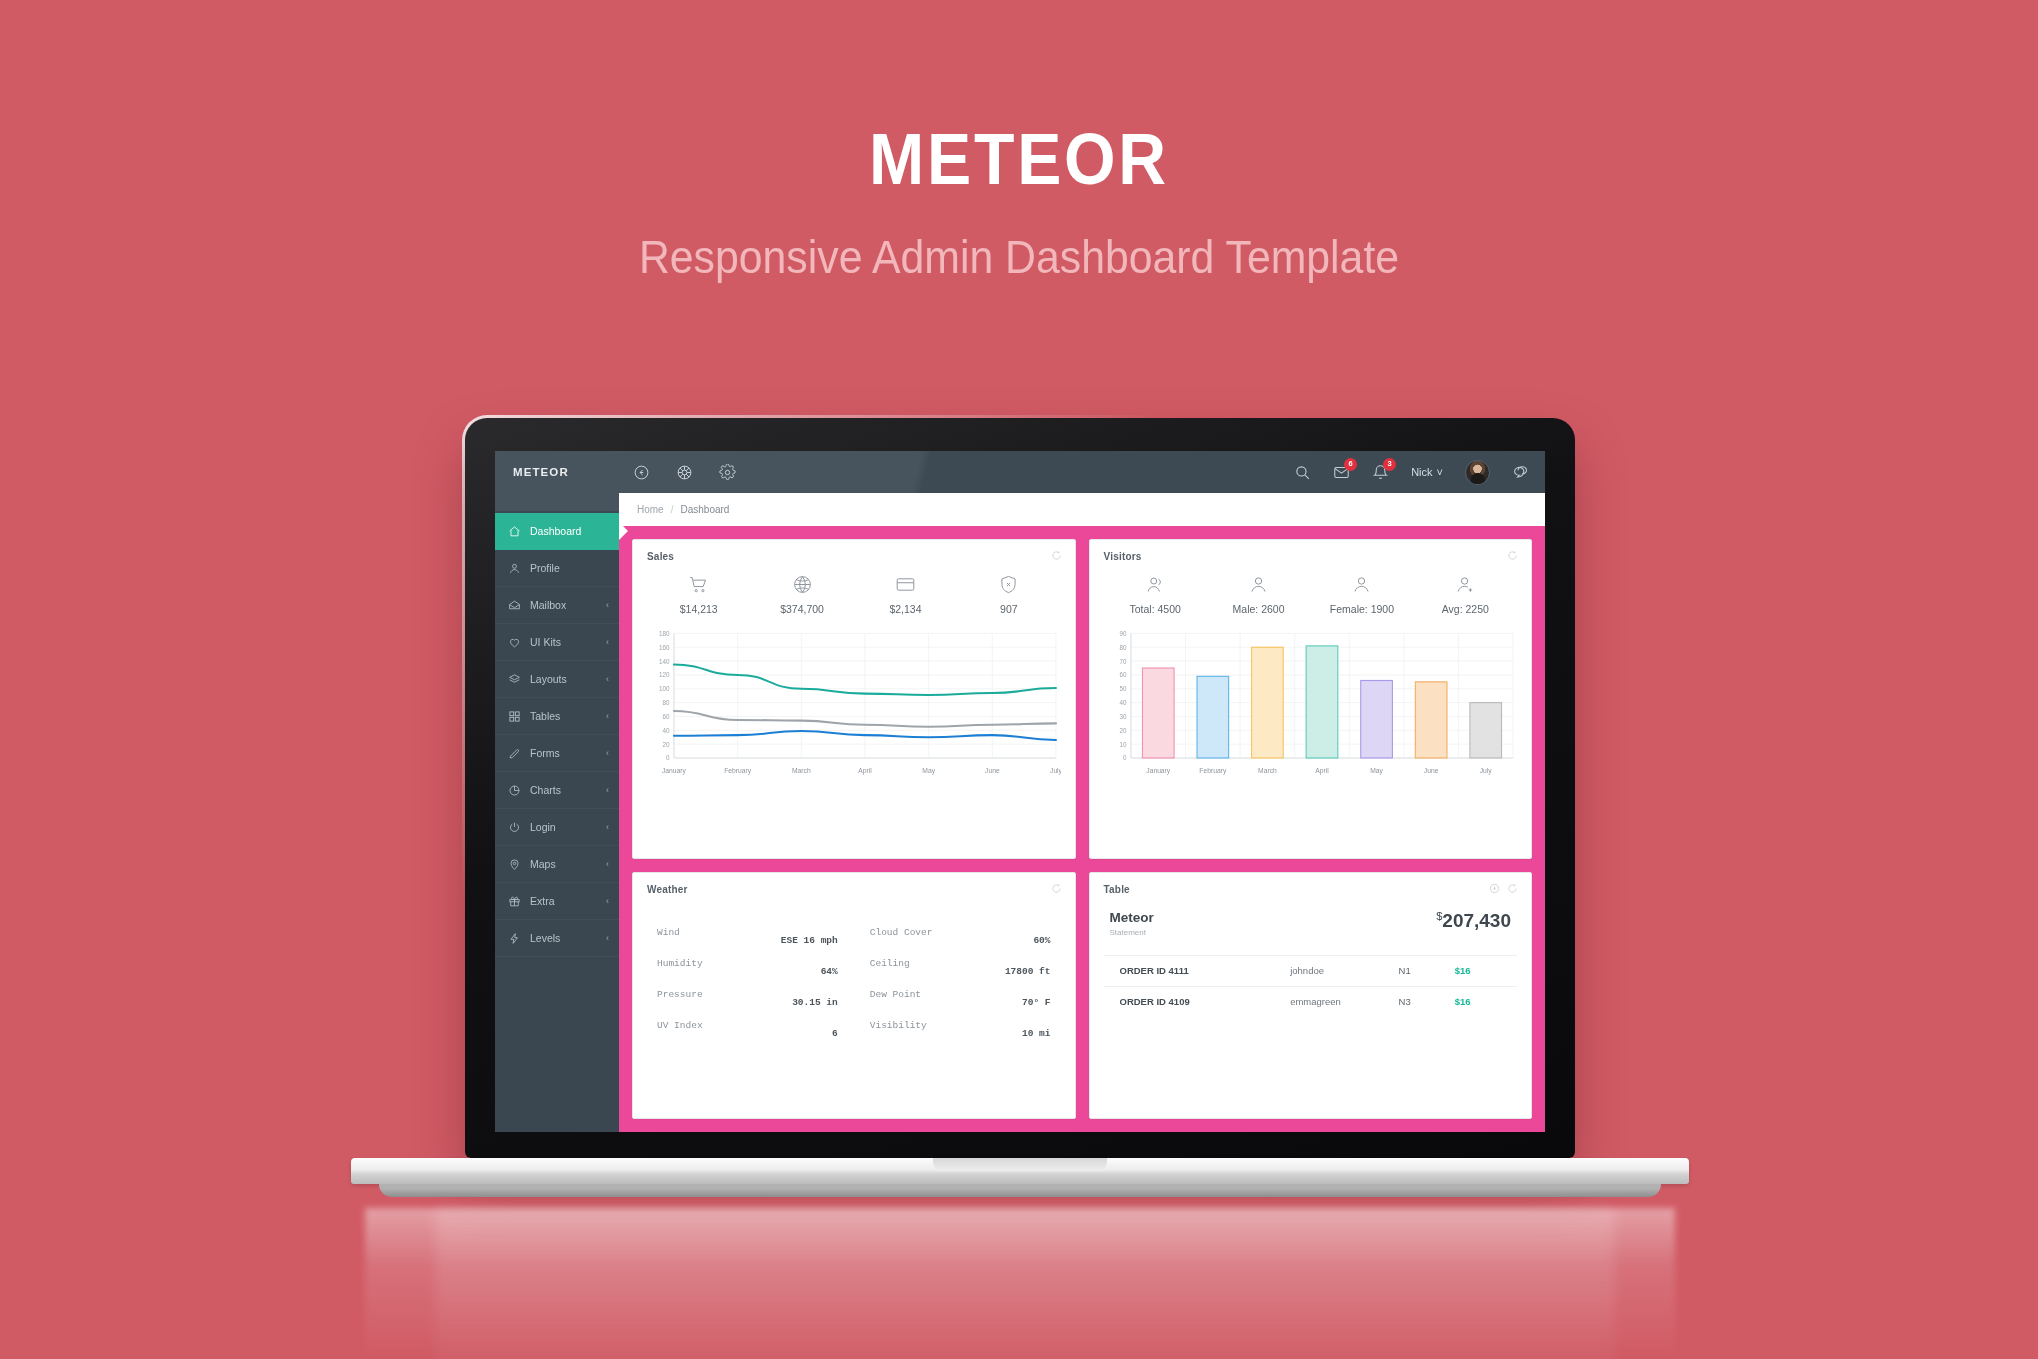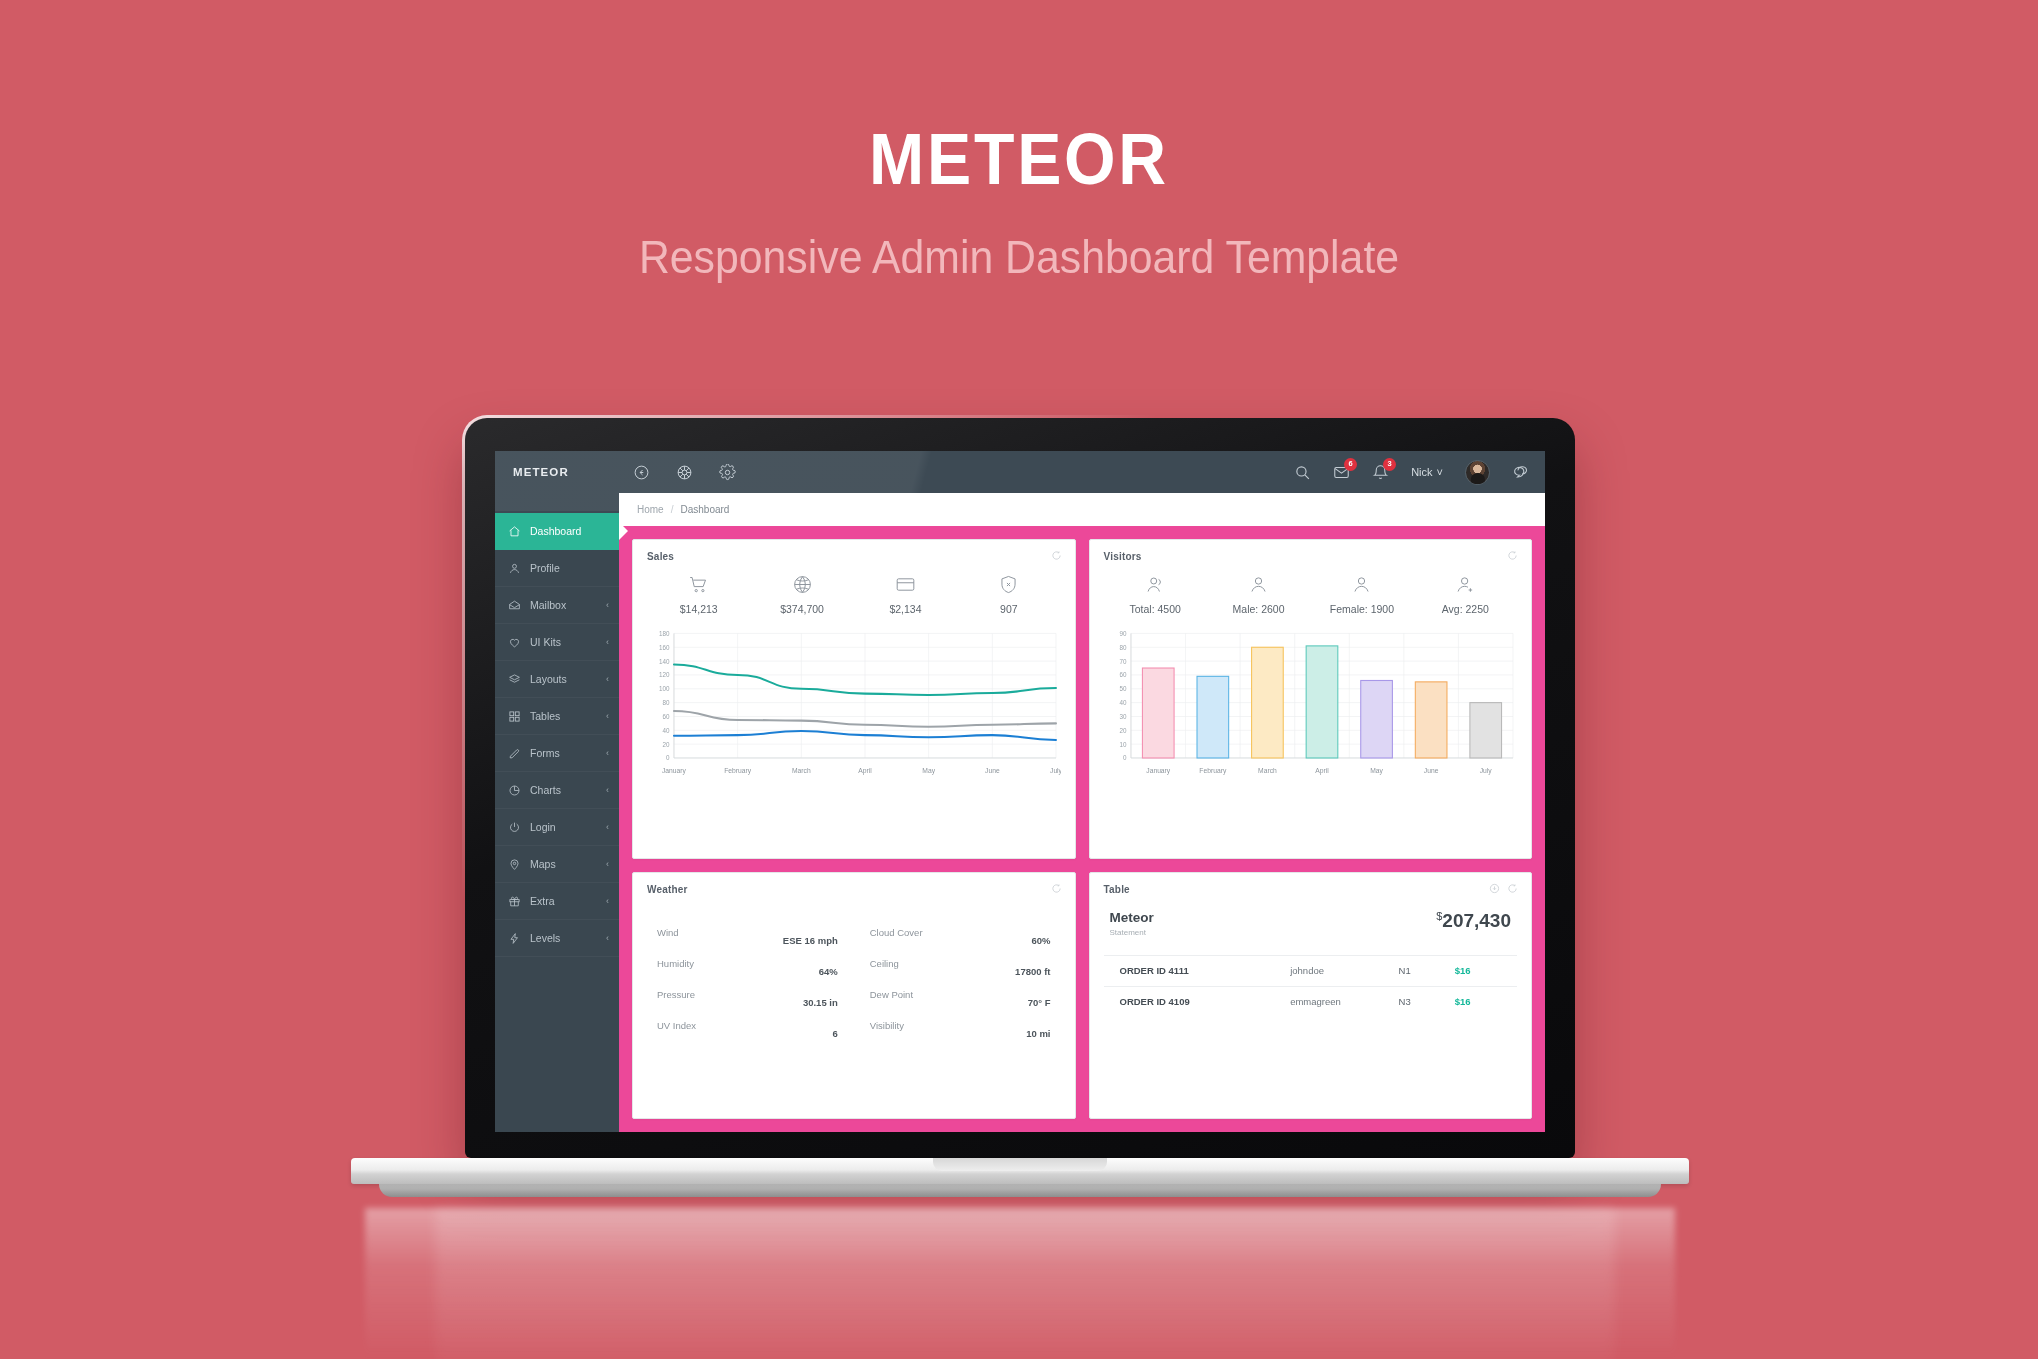--- a/index.html
+++ b/index.html
@@ -143,21 +143,21 @@
   .xtick { font-size: 7.5px; fill: #8d959c; font-family: "Liberation Sans", sans-serif; }
 
   
   .w-top { display: flex; align-items: flex-start; justify-content: space-between; margin-top: 17px; padding: 0 8px; }
   .w-left { display: flex; align-items: center; gap: 13px; padding-left: 28px; }
   .w-ico { width: 31px; height: 31px; color: #6d757c; display:block; }
   .w-temp { font-size: 25px; color: #5d656d; font-weight: 400; }
   .w-temp sup { font-size: 10px; vertical-align: super; }
   .w-city { font-size: 12.5px; font-weight: 700; color: #4e565e; text-align: right; }
   .w-date { font-size: 8px; color: #a3aab0; text-align: right; margin-top: 4px; }
-  .w-grid { display: grid; grid-template-columns: 1fr 1fr; gap: 0 24px; margin-top: 26px; padding: 0 6px; }
+  .w-grid { display: grid; grid-template-columns: 1fr 1fr; gap: 0 24px; margin-top: 26px; padding: 0 6px; font-family: Liberation Mono, monospace; }
   .w-row { display: flex; justify-content: space-between; padding: 6px 4px; font-size: 9.5px; }
   .w-k { color: #8d949b; }
   .w-v { color: #4d555c; font-weight: 700; margin-top: 8px; }
 
   
   .t-head { display: flex; justify-content: space-between; align-items: flex-start; margin-top: 15px; padding: 0 6px; }
   .t-name { font-size: 13.5px; font-weight: 700; color: #3f474e; }
   .t-sub { font-size: 8px; color: #a7aeb4; margin-top: 3px; }
   .t-amt { font-size: 19px; color: #3f474e; font-weight: 700; }
   .t-amt sup { font-size: 11px; font-weight: 400; vertical-align: 7px; }

